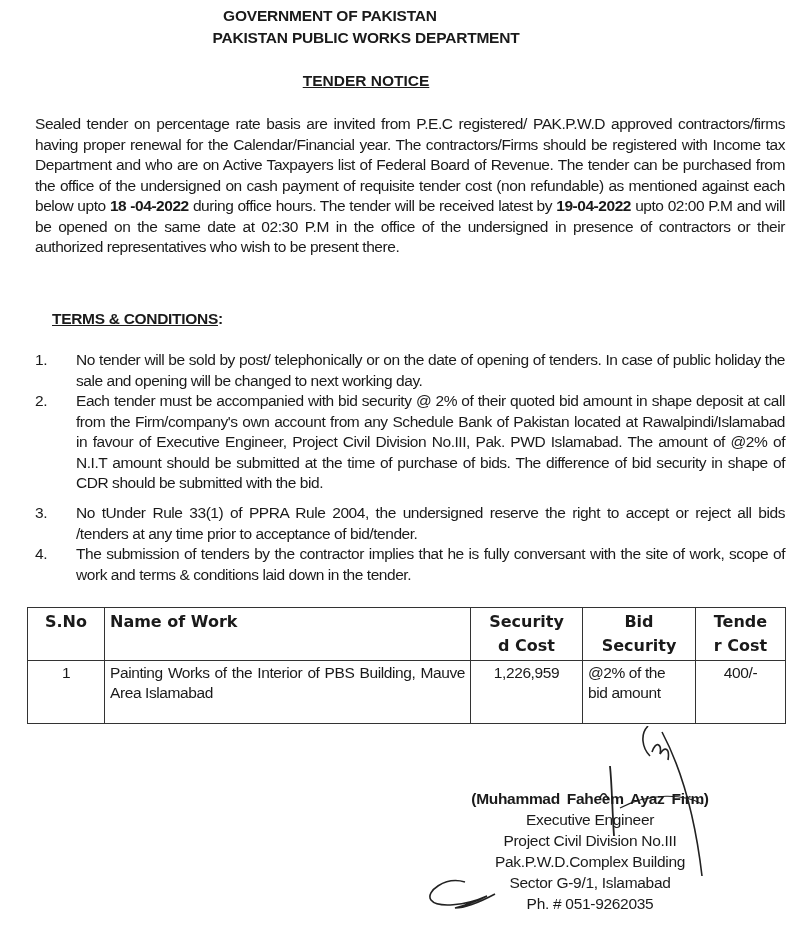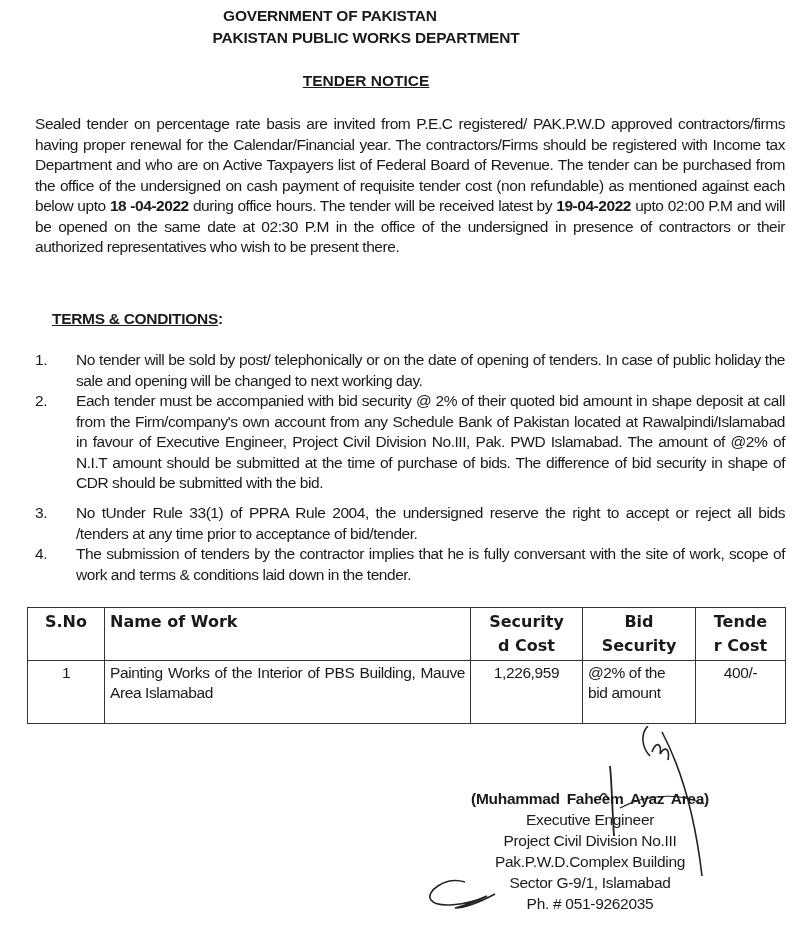--- a/index.html
+++ b/index.html
@@ -131,19 +131,19 @@
   <path d="M58 0 C 50 8, 52 22, 60 30 M62 26 C 66 14, 72 18, 70 28 C 75 20, 80 22, 78 34 M72 6 C 90 40, 105 90, 112 150" fill="none" stroke="#222" stroke-width="1.6"></path>
   <path d="M20 40 C 22 60, 22 80, 24 110" fill="none" stroke="#222" stroke-width="1.8"></path>
   <path d="M10 72 C 12 66, 16 66, 18 74" fill="none" stroke="#222" stroke-width="1.4"></path>
   <path d="M30 82 C 60 66, 95 68, 112 78" fill="none" stroke="#222" stroke-width="1.2"></path>
 </svg>
 <svg class="signature" style="left:425px;top:878px" width="90" height="36" viewBox="0 0 90 36">
   <path d="M40 4 C 20 -2, 0 14, 6 22 C 12 30, 40 28, 62 18 M62 18 C 50 24, 38 28, 30 30 C 40 30, 55 24, 70 16" fill="none" stroke="#222" stroke-width="1.6"></path>
 </svg>
 
 <div>
-  <div id="sig-name" class="sig-block">(Muhammad Faheem Ayaz Area)</div>
+  <div id="sig-name" class="sig-block">(Muhammad Faheem Ayaz Firm)</div>
   <div id="sig-title" class="sig-block">Executive Engineer</div>
   <div id="sig-div" class="sig-block">Project Civil Division No.III</div>
   <div id="sig-bldg" class="sig-block">Pak.P.W.D.Complex Building</div>
   <div id="sig-sector" class="sig-block">Sector G-9/1, Islamabad</div>
   <div id="sig-phone" class="sig-block">Ph. # 051-9262035</div>
 </div>
 
 </body></html>

